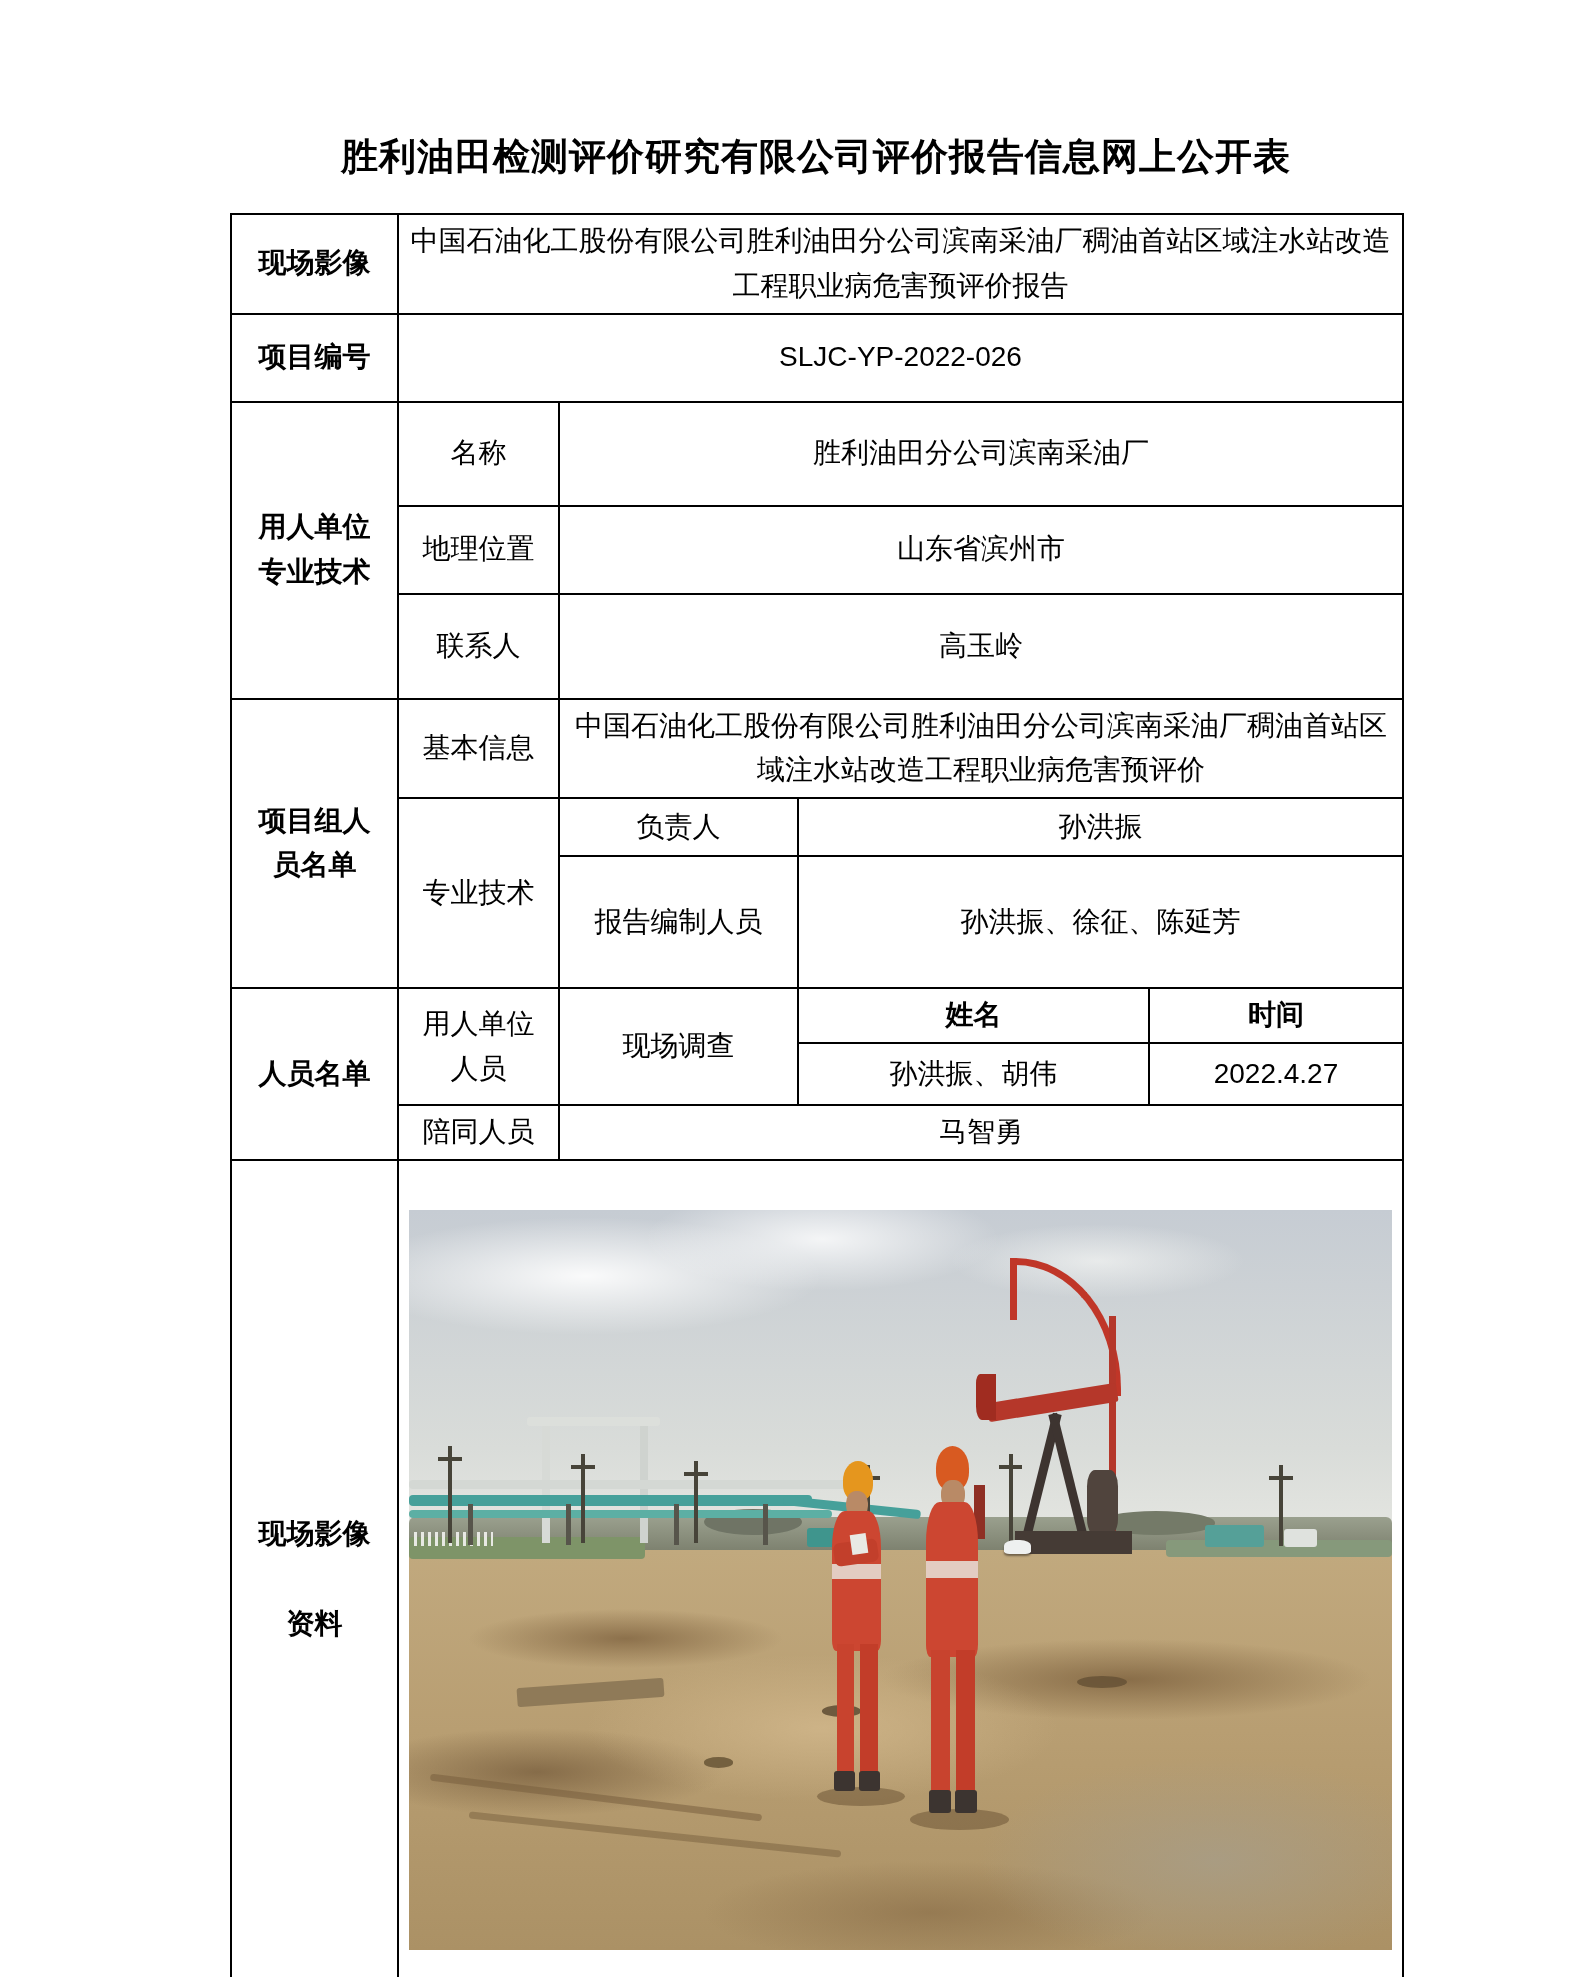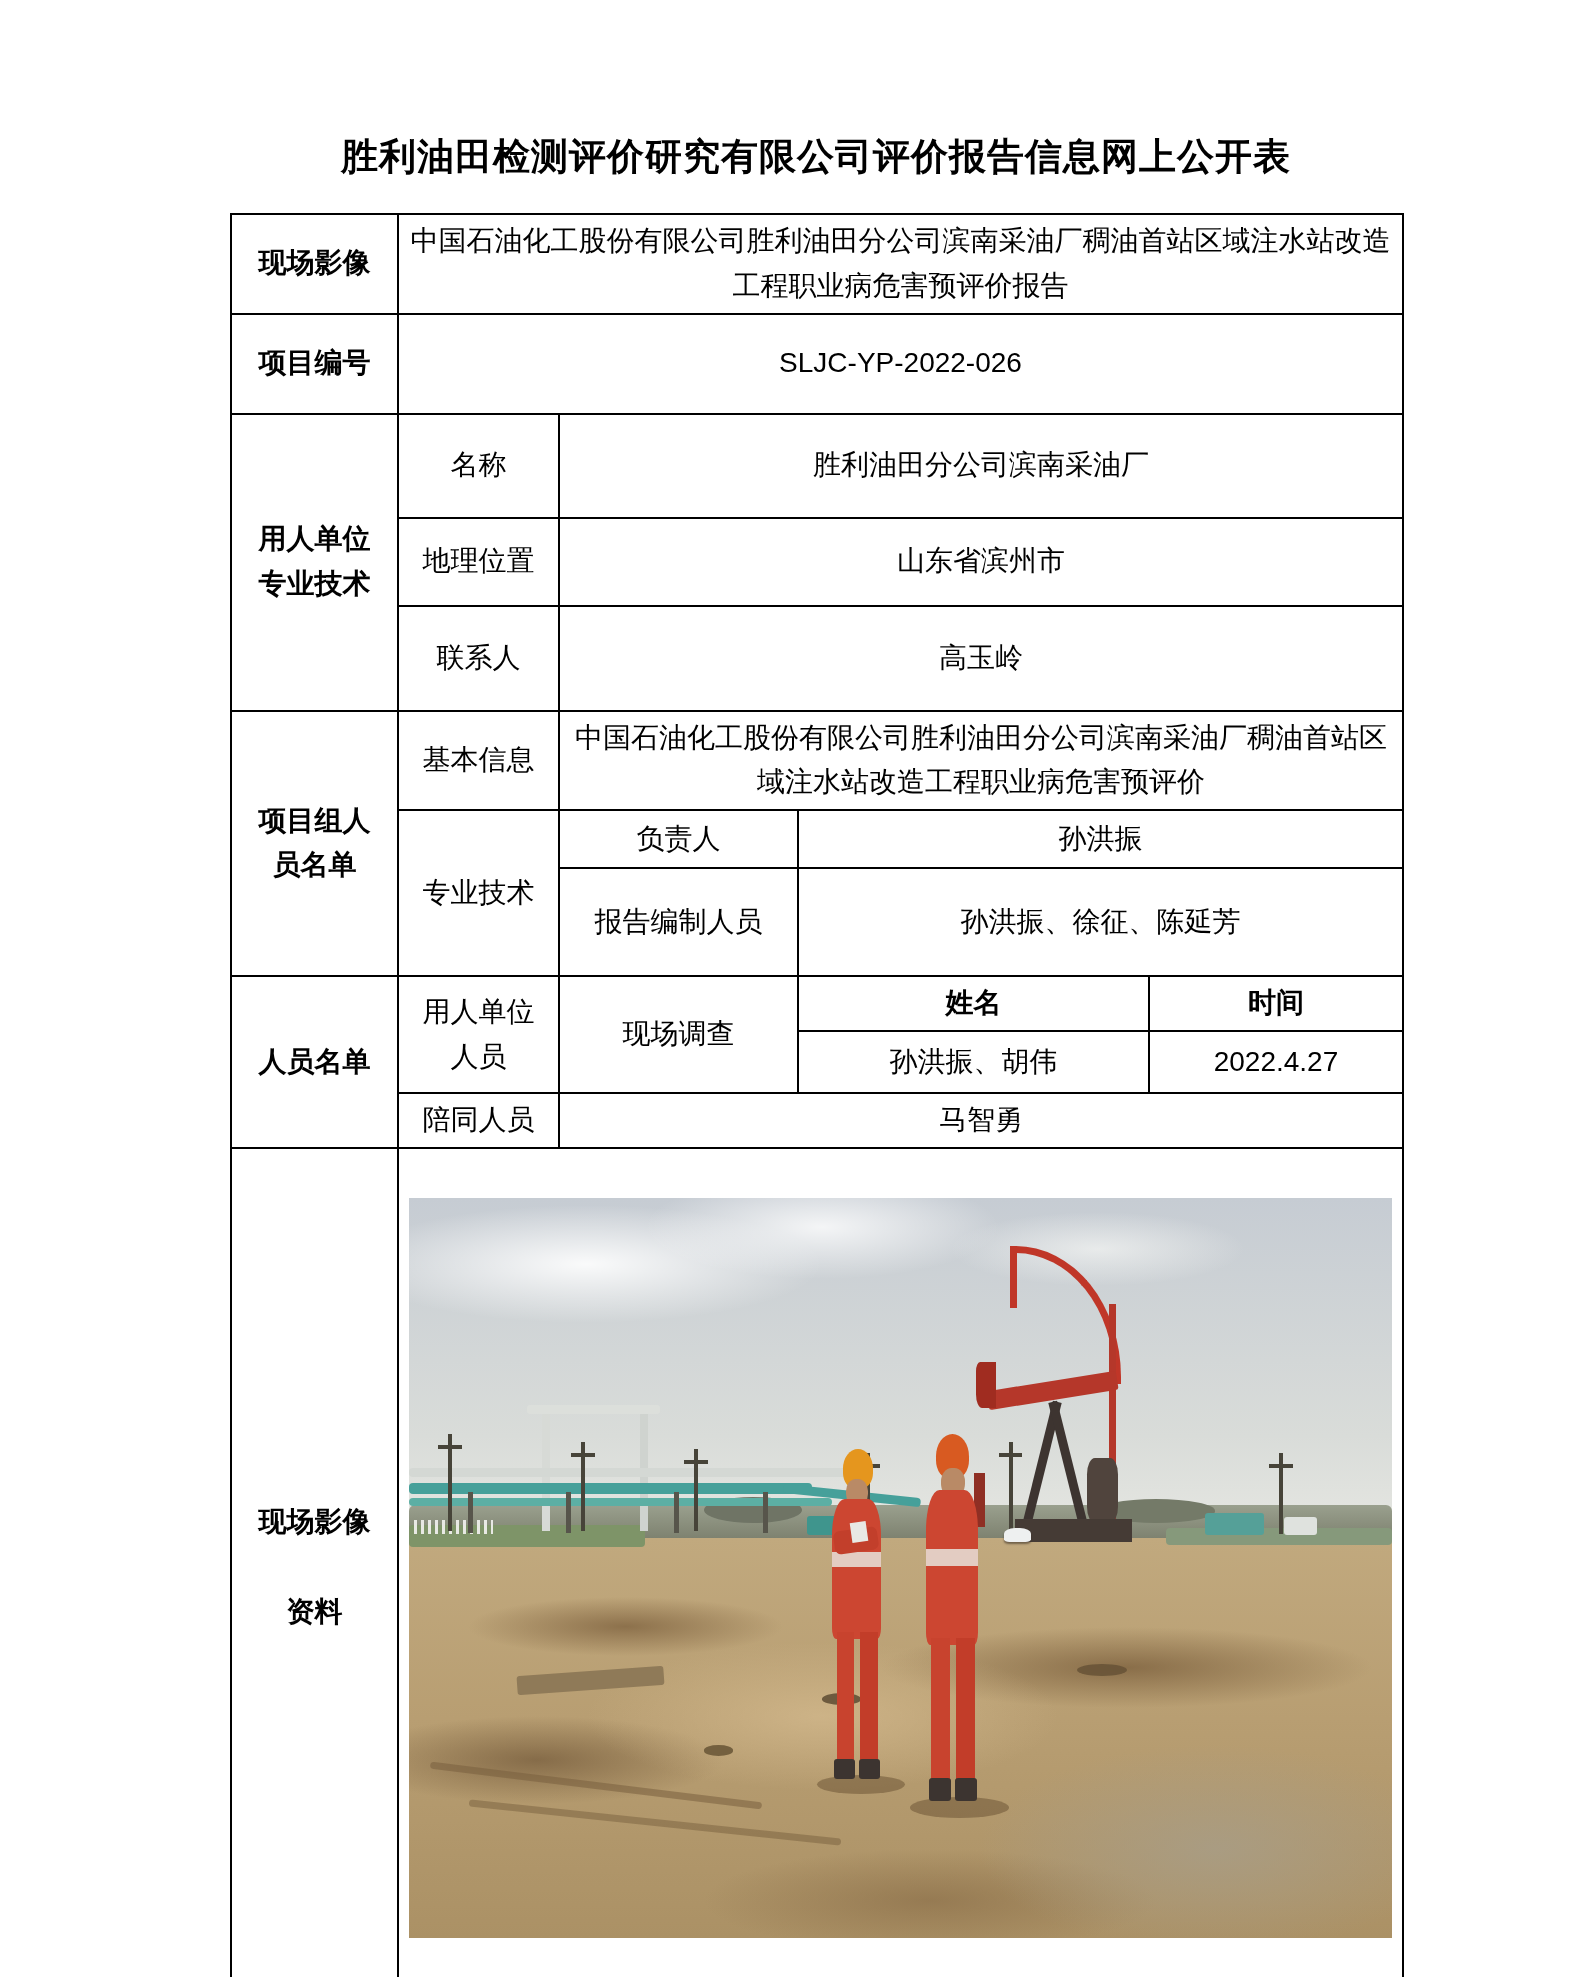--- a/index.html
+++ b/index.html
@@ -129,21 +129,21 @@
       <col style="width:239px">
       <col style="width:351px">
       <col style="width:254px">
   </colgroup>
   <tbody>
       <tr style="height:92px">
     <td class="bold">现场影像</td>
     <td colspan="4">中国石油化工股份有限公司胜利油田分公司滨南采油厂稠油首站区域注水站改造
 工程职业病危害预评价报告</td>
   </tr>
-  <tr style="height:100px">
+  <tr style="height:88px">
     <td class="bold">项目编号</td>
     <td colspan="4">SLJC-YP-2022-026</td>
   </tr>
   <tr style="height:104px">
     <td class="bold" rowspan="3">用人单位
 专业技术</td>
     <td>名称</td>
     <td colspan="3">胜利油田分公司滨南采油厂</td>
   </tr>
   <tr style="height:88px">
@@ -159,21 +159,21 @@
 员名单</td>
     <td>基本信息</td>
     <td colspan="3">中国石油化工股份有限公司胜利油田分公司滨南采油厂稠油首站区
 域注水站改造工程职业病危害预评价</td>
   </tr>
   <tr style="height:58px">
     <td rowspan="2">专业技术</td>
     <td>负责人</td>
     <td colspan="2">孙洪振</td>
   </tr>
-  <tr style="height:108px">
+  <tr style="height:132px">
     <td>报告编制人员</td>
     <td colspan="2">孙洪振、徐征、陈延芳</td>
   </tr>
   <tr style="height:46px">
     <td class="bold" rowspan="3">人员名单</td>
     <td rowspan="2">用人单位
 人员</td>
     <td rowspan="2">现场调查</td>
     <td class="bold">姓名</td>
     <td class="bold">时间</td>

